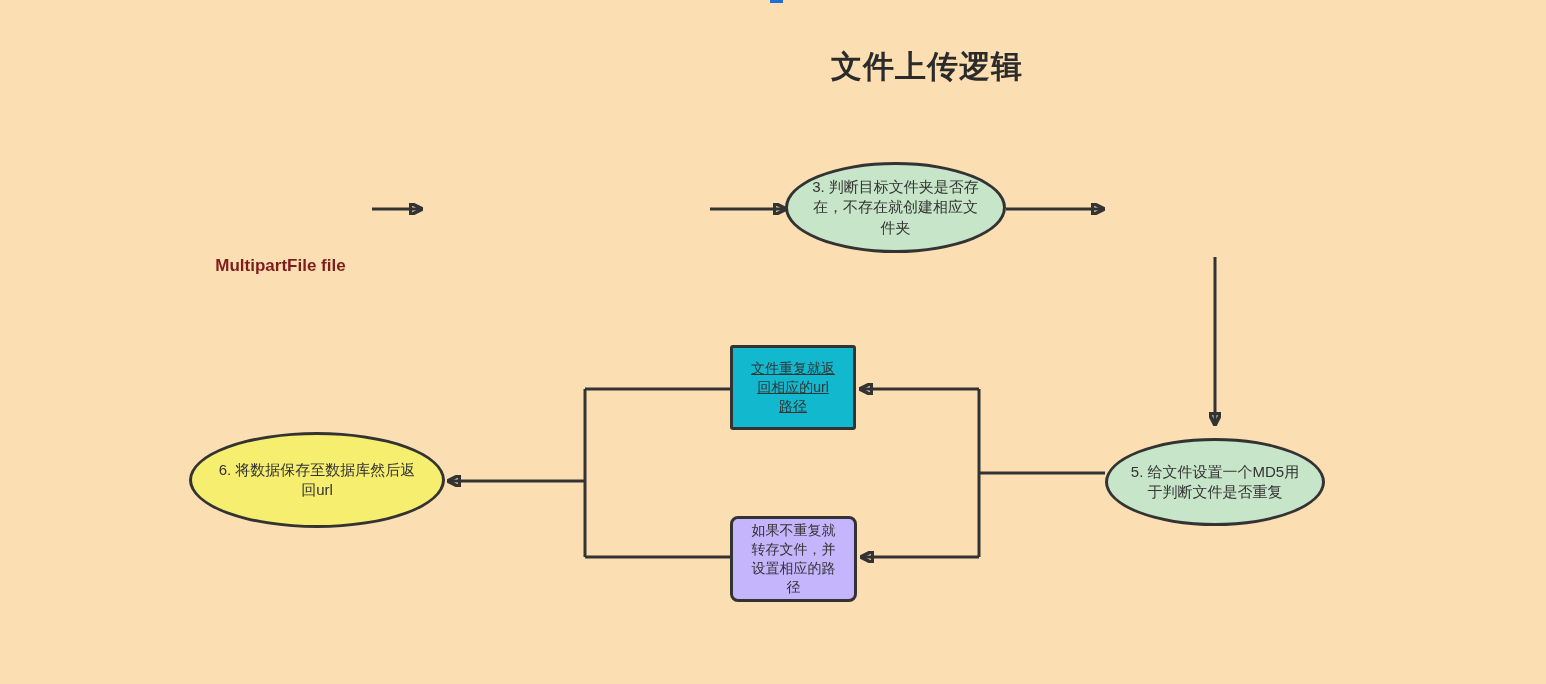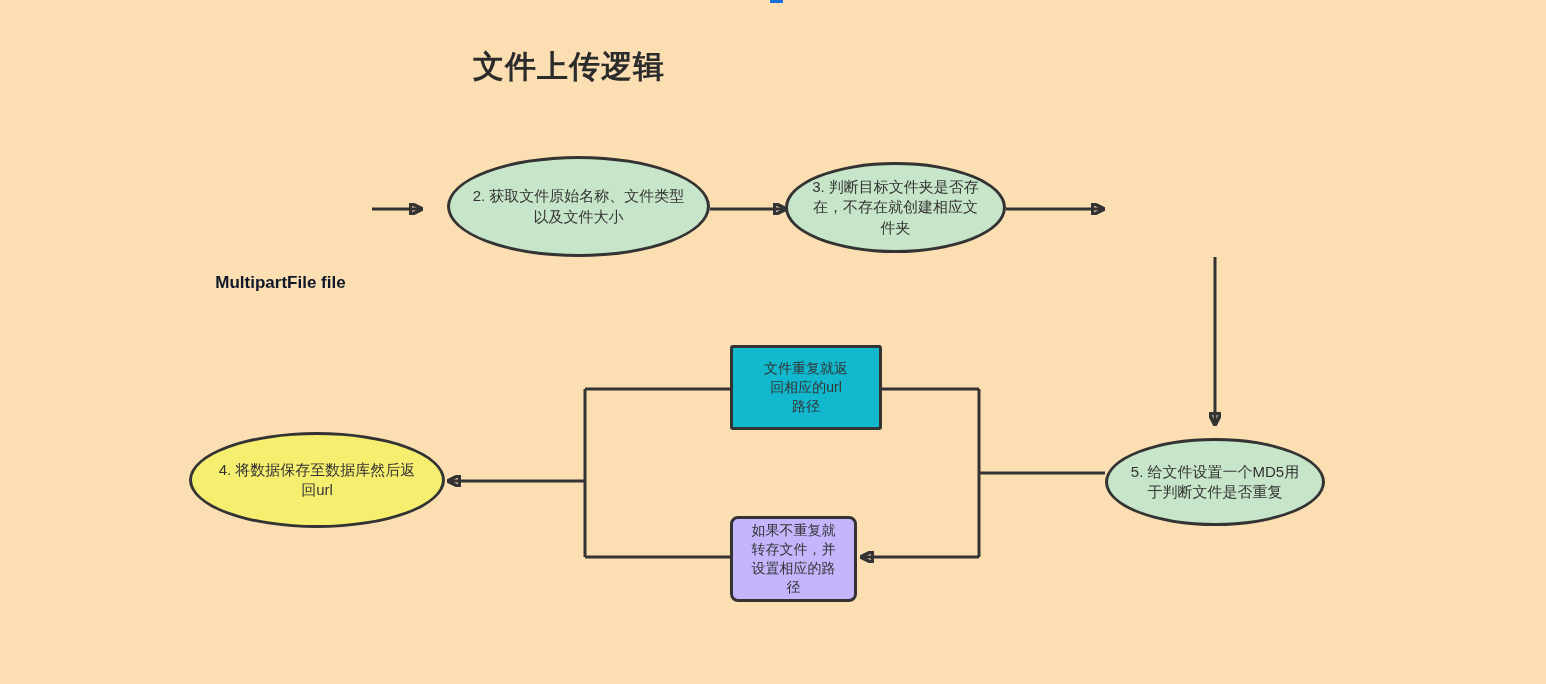--- a/index.html
+++ b/index.html
@@ -14,21 +14,21 @@
   .browser-artifact {
     position: absolute;
     left: 770px; top: 0;
     width: 13px; height: 3px;
     background: #1B6FD8;
   }
   .diagram-title {
     position: absolute;
     left: 473px; top: 46px;
     width: 550px;
-    text-align: left;
+    text-align: right;
     font-size: 31px;
     font-weight: bold;
     color: #2B2B2B;
     letter-spacing: 1px;
   }
   .node {
     position: absolute;
     display: flex;
     align-items: center;
     justify-content: center;
@@ -46,31 +46,31 @@
   .yellow { background: #F6EE6F; }
   .cyan-dark  { background: #12B9CE; }
   .cyan-light { background: #c4b5fd; }
 
   #node-step-1 { left: 190px;  top: 163px; width: 182px; height: 90px; }
   #node-step-2 { left: 447px;  top: 156px; width: 263px; height: 101px; }
   #node-step-3 { left: 785px;  top: 162px; width: 221px; height: 91px; }
   #node-step-4 { left: 1107px; top: 161px; width: 218px; height: 95px; }
   #node-step-5 { left: 1105px; top: 438px; width: 220px; height: 88px; }
   #node-step-6 { left: 189px;  top: 432px; width: 256px; height: 96px; }
-  #node-branch-duplicate     { left: 730px; top: 345px; width: 152px; height: 85px; border-radius: 3px; font-size: 14px; }
+  #node-branch-duplicate     { left: 730px; top: 345px; width: 126px; height: 85px; border-radius: 3px; font-size: 14px; text-decoration: underline; }
   #node-branch-not-duplicate { left: 730px; top: 516px; width: 127px; height: 86px; border-radius: 8px; font-size: 14px; }
 
   .param-label {
     position: absolute;
-    left: 189px; top: 273px;
+    left: 189px; top: 256px;
     width: 183px;
     text-align: center;
     font-weight: bold;
     font-size: 17px;
-    color: #0f172a;
+    color: #7f1d1d;
   }
   svg.connector-layer {
     position: absolute;
     left: 0; top: 0;
     pointer-events: none;
   }
   svg.connector-layer path {
     stroke: #333333;
     stroke-width: 3;
     fill: none;
@@ -101,24 +101,20 @@
     <path d="M979 557 L863 557" marker-end="url(#arrow)"></path>
     <path d="M730 389 L585 389"></path>
     <path d="M585 389 L585 557"></path>
     <path d="M730 557 L585 557"></path>
     <path d="M585 481 L450 481" marker-end="url(#arrow)"></path>
   </svg>
 
 
   <div class="param-label">MultipartFile file</div>
 
-  <div id="node-step-2" class="node ellipse green">
-    <span>2. 获取文件原始名称、文件类型
-以及文件大小</span>
-  </div>
 
   <div id="node-step-3" class="node ellipse green">
     <span>3. 判断目标文件夹是否存
 在，不存在就创建相应文
 件夹</span>
   </div>
 
 
   <div id="node-step-5" class="node ellipse green">
     <span>5. 给文件设置一个MD5用
@@ -132,17 +128,17 @@
   </div>
 
   <div id="node-branch-not-duplicate" class="node cyan-light">
     <span>如果不重复就
 转存文件，并
 设置相应的路
 径</span>
   </div>
 
   <div id="node-step-6" class="node ellipse yellow">
-    <span>4. 将数据保存至数据库然后返
+    <span>6. 将数据保存至数据库然后返
 回url</span>
   </div>
 
 </div>
 
 </body></html>

